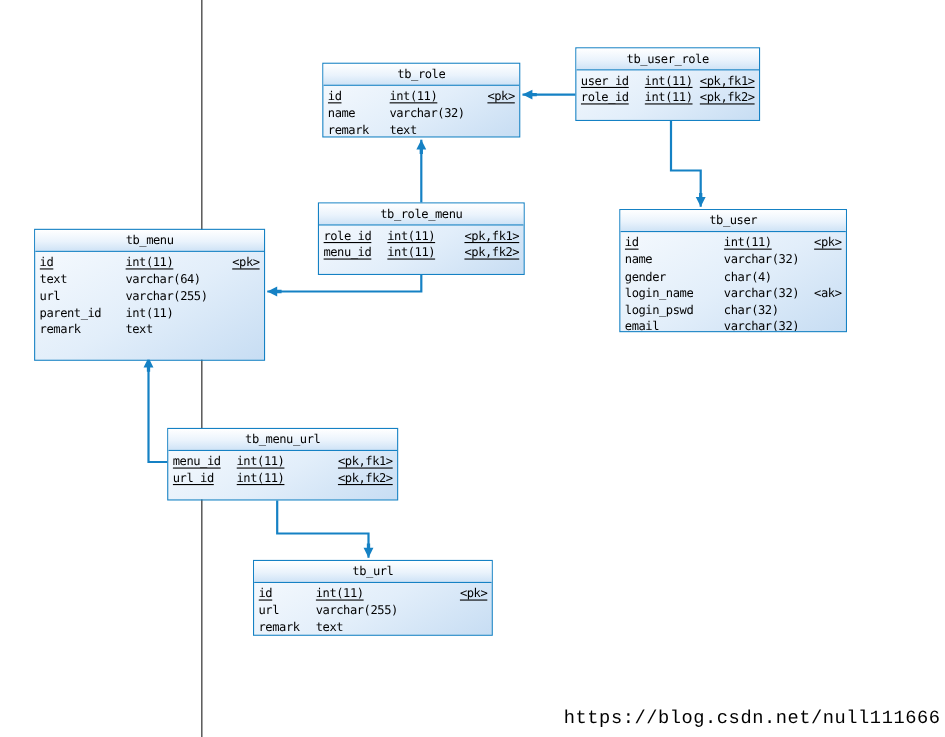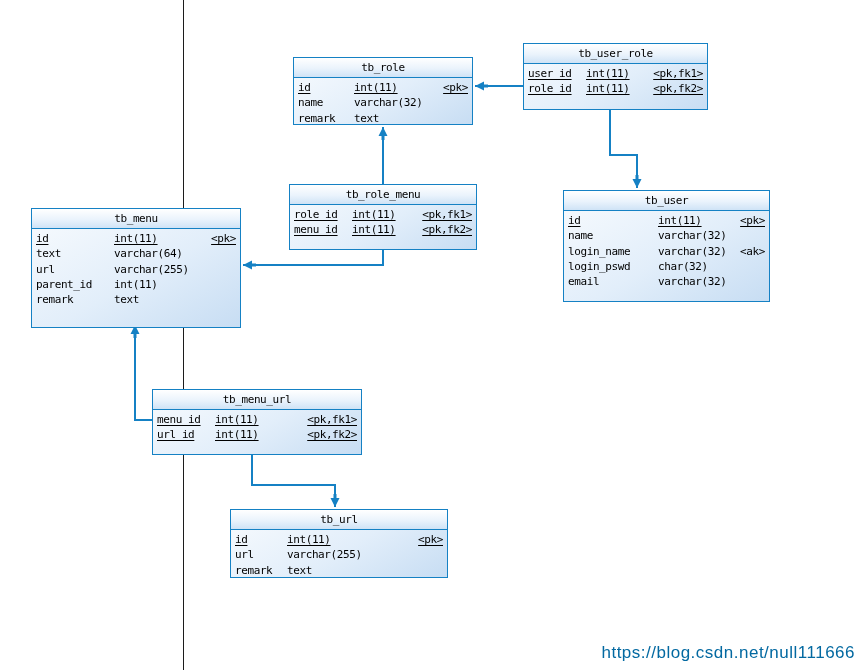--- a/index.html
+++ b/index.html
@@ -36,22 +36,22 @@
   .tbody{padding:2px 4px 0 4px;}
   .trow{display:flex;height:15.3px;line-height:15.3px;white-space:nowrap;}
   .trow .c-field{width:var(--ncol,60px);flex:0 0 auto;overflow:hidden;}
   .trow .c-type{flex:1 1 auto;overflow:hidden;}
   .trow .c-key{flex:0 0 auto;margin-left:auto;text-align:right;}
   .trow.pk .c-field,.trow.pk .c-type,.trow.pk .c-key{
     text-decoration:underline;text-underline-offset:2px;
   }
   .watermark{
     position:absolute;right:4px;bottom:7px;z-index:4;
-    font-family:Liberation Sans, sans-serif;
-    font-size:17px;color:#0369a1;letter-spacing:0.5px;
+    font-family:Liberation Mono, monospace;
+    font-size:17px;color:#000000;letter-spacing:0.5px;
     white-space:nowrap;
   }
 </style>
 </head>
 <body>
 
 <div id="canvas">
 
   <div class="vdivider"></div>
 
@@ -83,21 +83,21 @@
           <span class="c-key"></span>
         </div>
         <div class="trow">
           <span class="c-field">remark</span>
           <span class="c-type">text</span>
           <span class="c-key"></span>
         </div>
       </div>
   </div>
 
-  <div class="etable" style="left:523px;top:43px;width:185px;height:67px;--ncol:58px">
+  <div class="etable" style="left:523px;top:43px;width:168px;height:67px;--ncol:58px">
     <div class="thead">tb_user_role</div>
     <div class="tbody">
         <div class="trow pk">
           <span class="c-field">user_id</span>
           <span class="c-type">int(11)</span>
           <span class="c-key">&lt;pk,fk1&gt;</span>
         </div>
         <div class="trow pk">
           <span class="c-field">role_id</span>
           <span class="c-type">int(11)</span>
@@ -113,20 +113,25 @@
           <span class="c-field">id</span>
           <span class="c-type">int(11)</span>
           <span class="c-key">&lt;pk&gt;</span>
         </div>
         <div class="trow">
           <span class="c-field">name</span>
           <span class="c-type">varchar(32)</span>
           <span class="c-key"></span>
         </div>
         <div class="trow">
+          <span class="c-field">gender</span>
+          <span class="c-type">char(4)</span>
+          <span class="c-key"></span>
+        </div>
+        <div class="trow">
           <span class="c-field">login_name</span>
           <span class="c-type">varchar(32)</span>
           <span class="c-key">&lt;ak&gt;</span>
         </div>
         <div class="trow">
           <span class="c-field">login_pswd</span>
           <span class="c-type">char(32)</span>
           <span class="c-key"></span>
         </div>
         <div class="trow">

